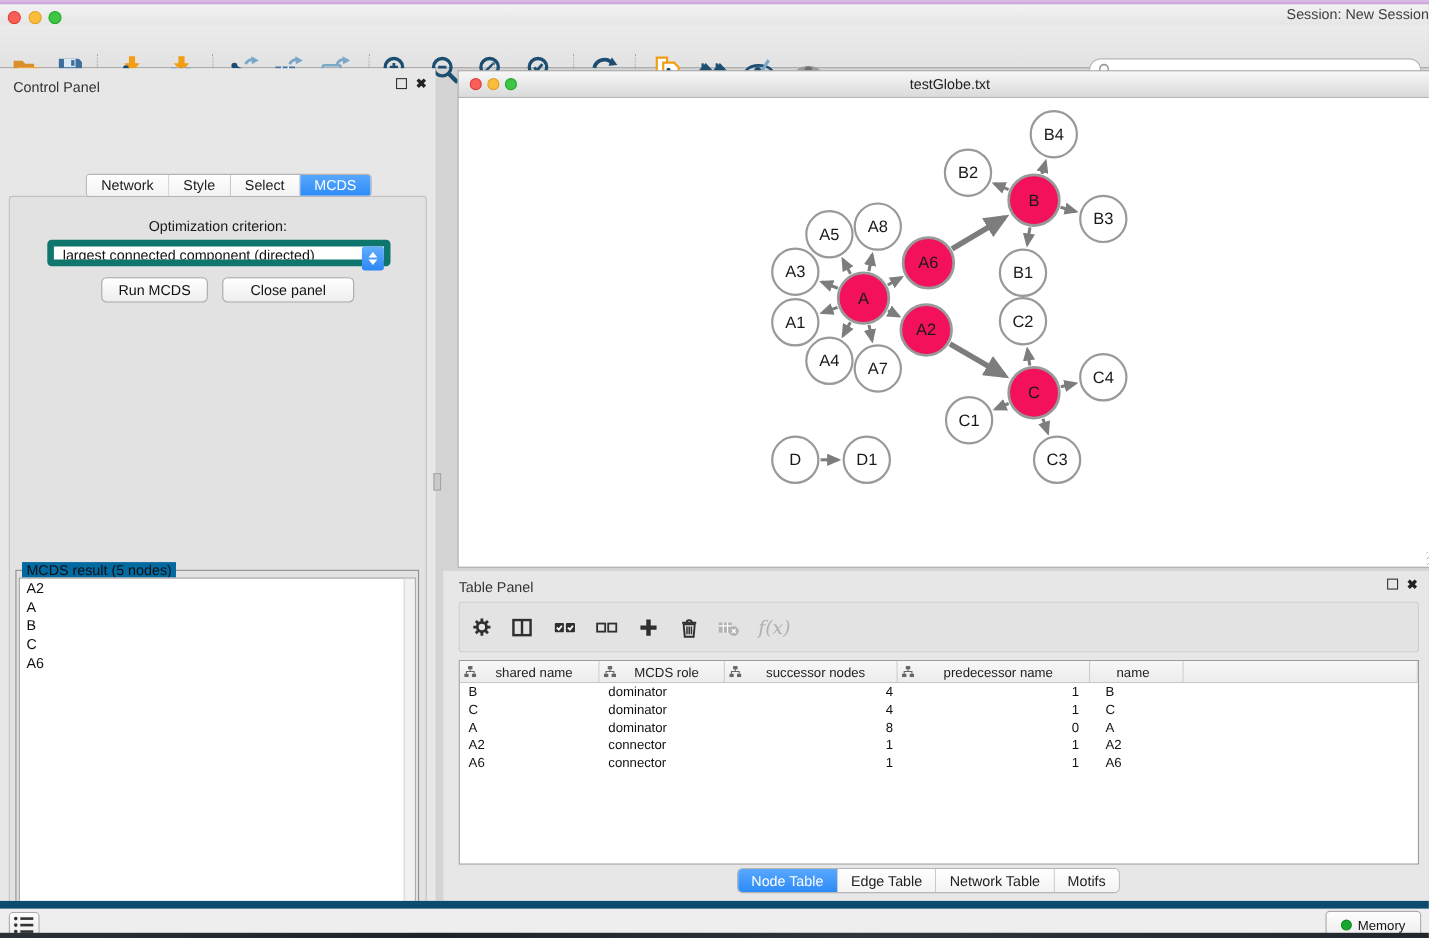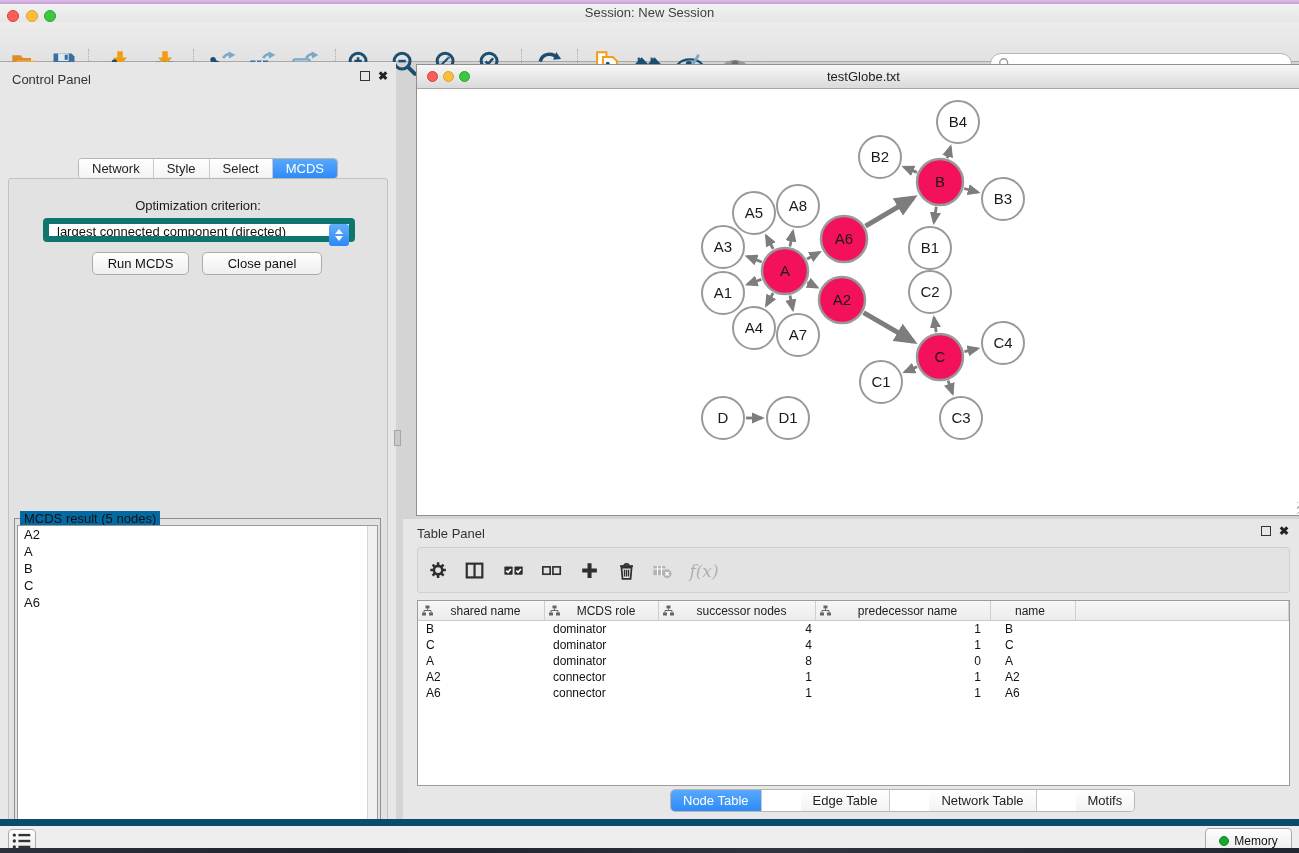--- a/index.html
+++ b/index.html
@@ -4,21 +4,21 @@
 <style>
   * { margin:0; padding:0; box-sizing:border-box; }
   html,body { width:1299px; height:853px; overflow:hidden; }
   body { font-family:"Liberation Sans", sans-serif; background:#d4d4d4; position:relative; }
 
   
   .desktop-top { position:absolute; left:0; top:0; width:1299px; height:4px;
     background:linear-gradient(#dcc0e8,#c79fd6); }
   .titlebar { position:absolute; left:0; top:4px; width:1299px; height:18px;
     background:linear-gradient(#f2f2f2,#e6e6e6); }
-  .titlebar .title { position:absolute; left:0; top:1px; width:100%; text-align:center;
+  .titlebar .title { position:absolute; left:0; top:1px; width:100%; text-align:right;
     font-size:13px; color:#404040; }
   .tl { position:absolute; top:6px; width:12px; height:12px; border-radius:50%; }
   .tl.red { background:#f95f57; border:1px solid #de3d36; }
   .tl.yellow { background:#fbbe3c; border:1px solid #dfa023; }
   .tl.green { background:#3ec544; border:1px solid #24a82c; }
 
   .toolbar { position:absolute; left:0; top:22px; width:1299px; height:40px;
     background:linear-gradient(#ececec,#e2e2e2); border-bottom:1px solid #a9a9a9; }
   .tool-btn { position:absolute; top:25px; width:34px; height:34px; display:flex;
     align-items:center; justify-content:center; border-radius:4px; cursor:default; }
@@ -107,21 +107,21 @@
   .tbl-row { display:flex; height:15.9px; align-items:center; }
   .td { font-size:12px; color:#111; overflow:hidden; white-space:nowrap; }
   .c0 { width:127px; padding-left:8px; }
   .c1 { width:114px; padding-left:8px; }
   .c2 { width:157px; text-align:right; padding-right:4px; }
   .c3 { width:175px; text-align:right; padding-right:10px; }
   .c4 { width:85px; padding-left:14px; }
   .cf { flex:1; }
 
   .bottom-tabs { position:absolute; left:267px; top:270px; height:23px; display:flex;
-    border:1px solid #b5b5b5; border-radius:5px; overflow:hidden; background:#fff;gap:39px; }
+    border:1px solid #b5b5b5; border-radius:5px; overflow:hidden; background:#fff; }
   .b-tab { padding:0 12px; font-size:13px; color:#222; display:flex; align-items:center;
     background:linear-gradient(#ffffff,#f3f3f3); border-right:1px solid #c9c9c9; }
   .b-tab:last-child { border-right:none; }
   .b-tab.active { background:linear-gradient(#58a8fd,#2d8bf7); color:#fff; }
 
   
   .statusbar { position:absolute; left:0; top:819px; width:1299px; height:29px;
     background:#eeeeee; border-top:7px solid #0c4a6e; }
   .status-list-btn { position:absolute; left:8px; top:3px; width:28px; height:23px;
     background:linear-gradient(#fdfdfd,#ededed); border:1px solid #ababab; border-radius:4px;

